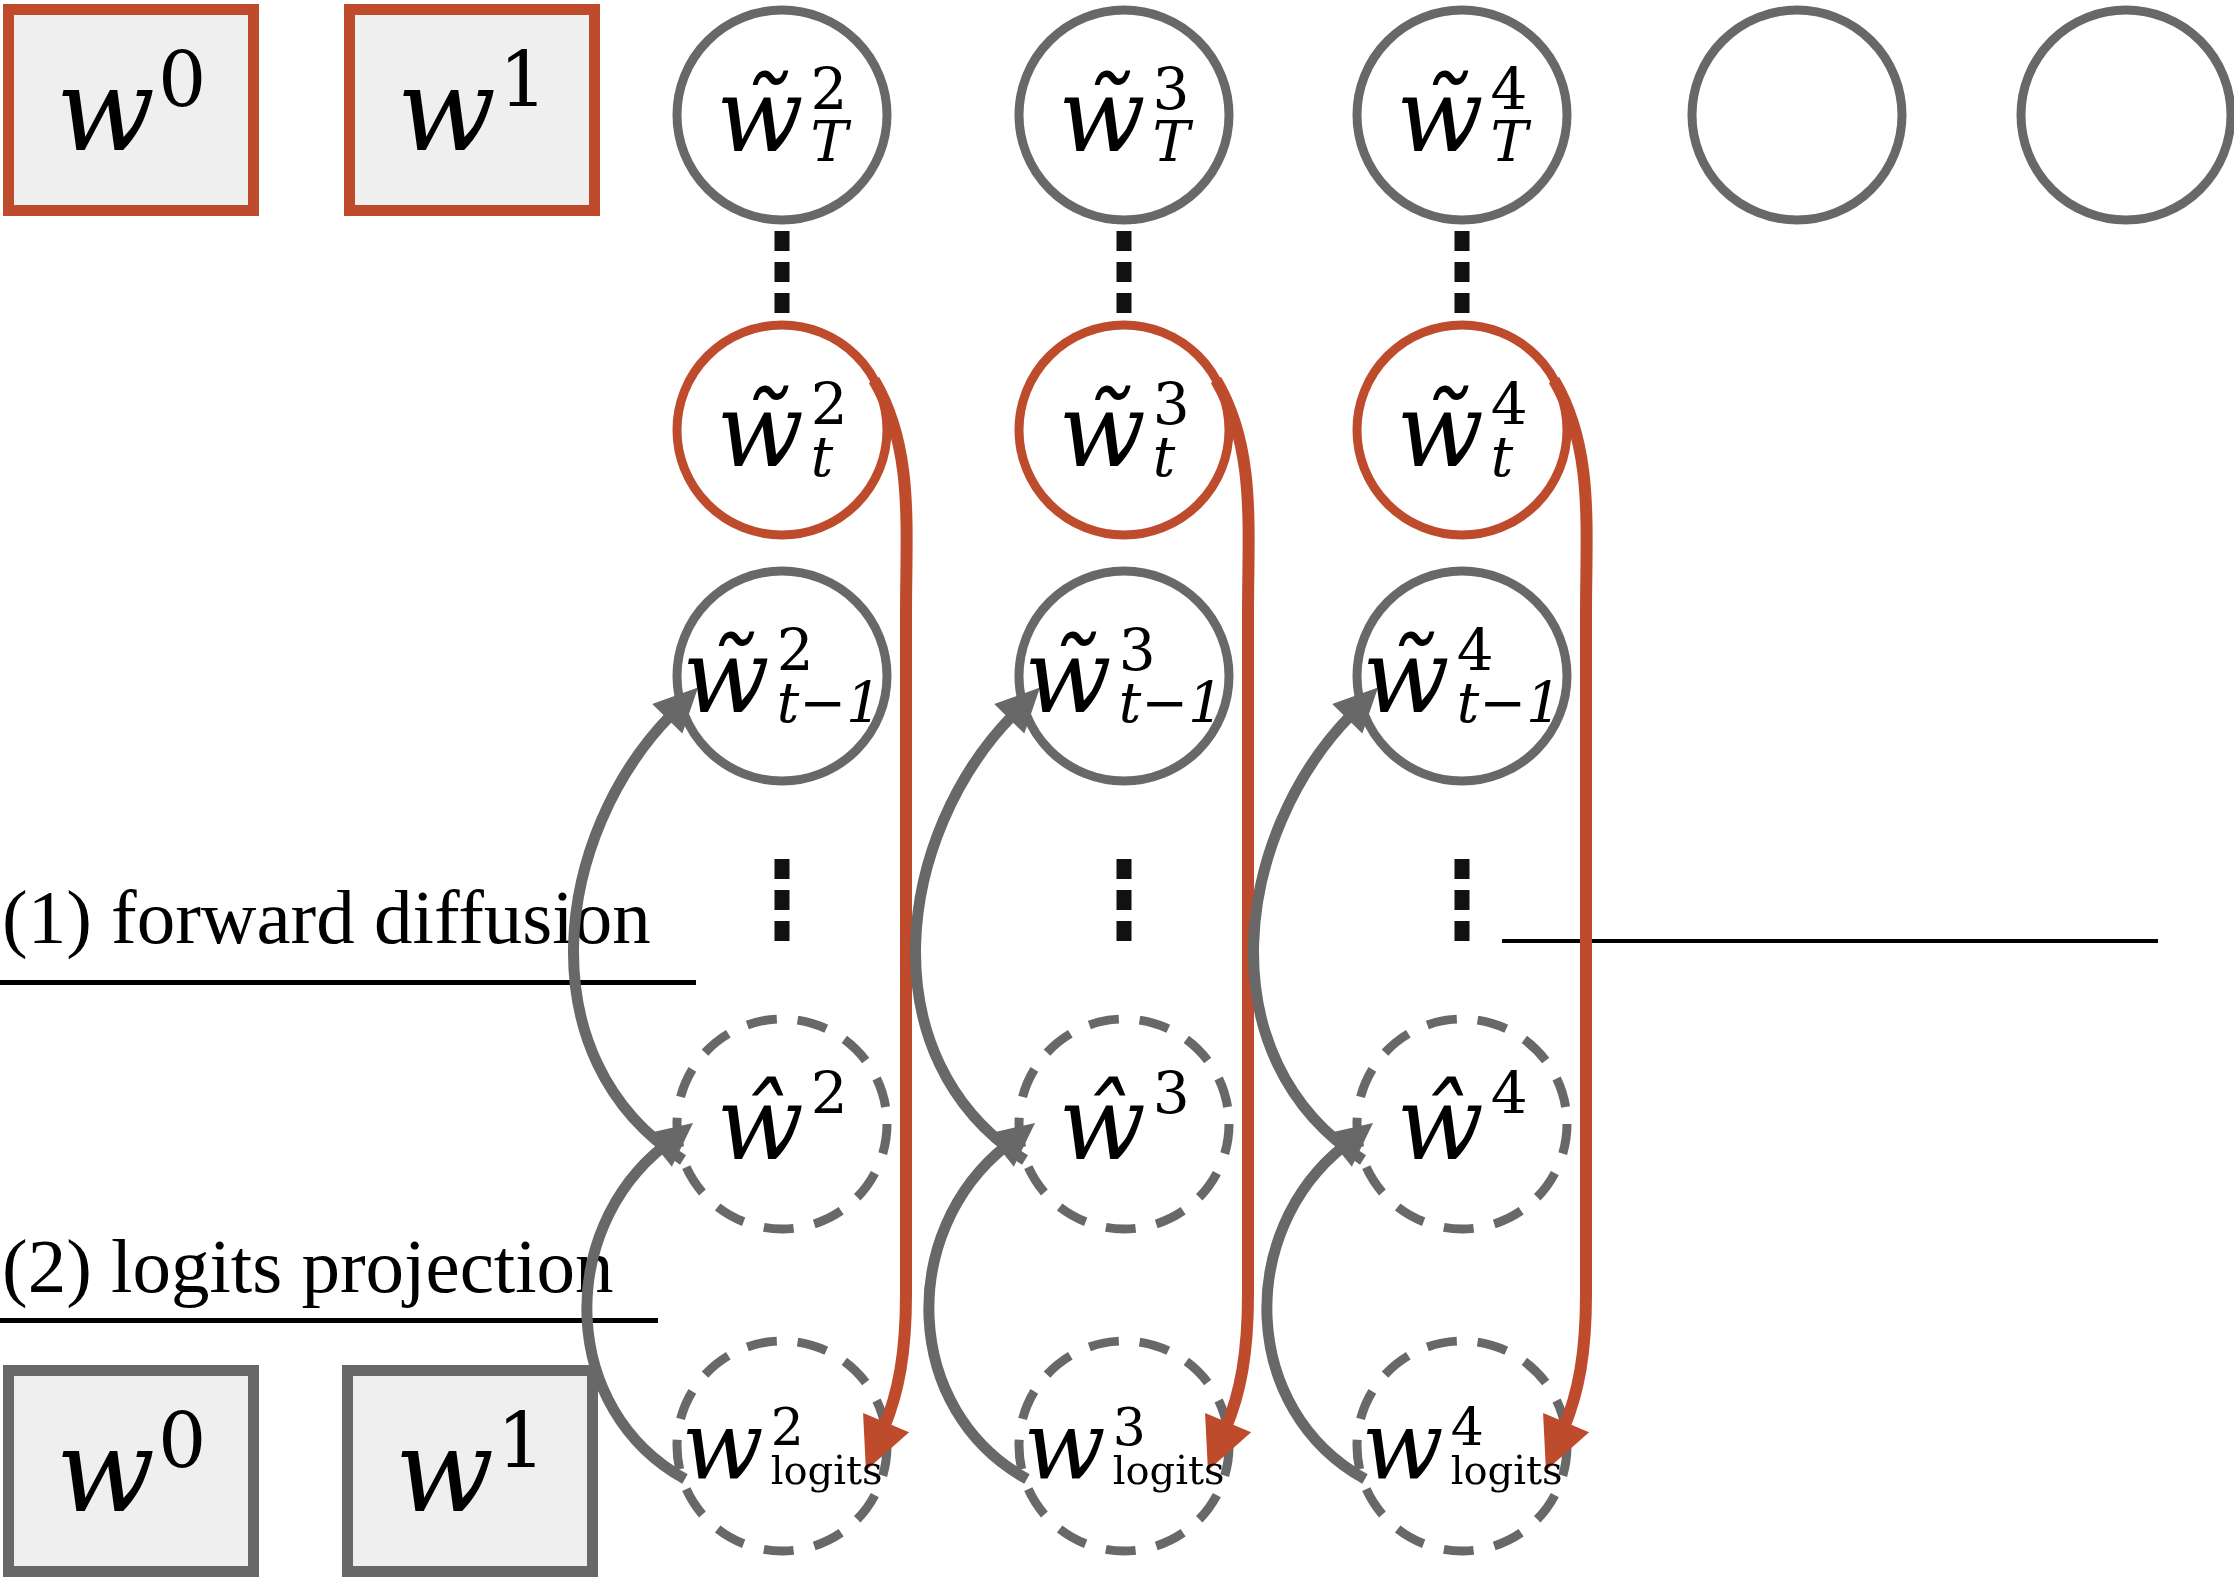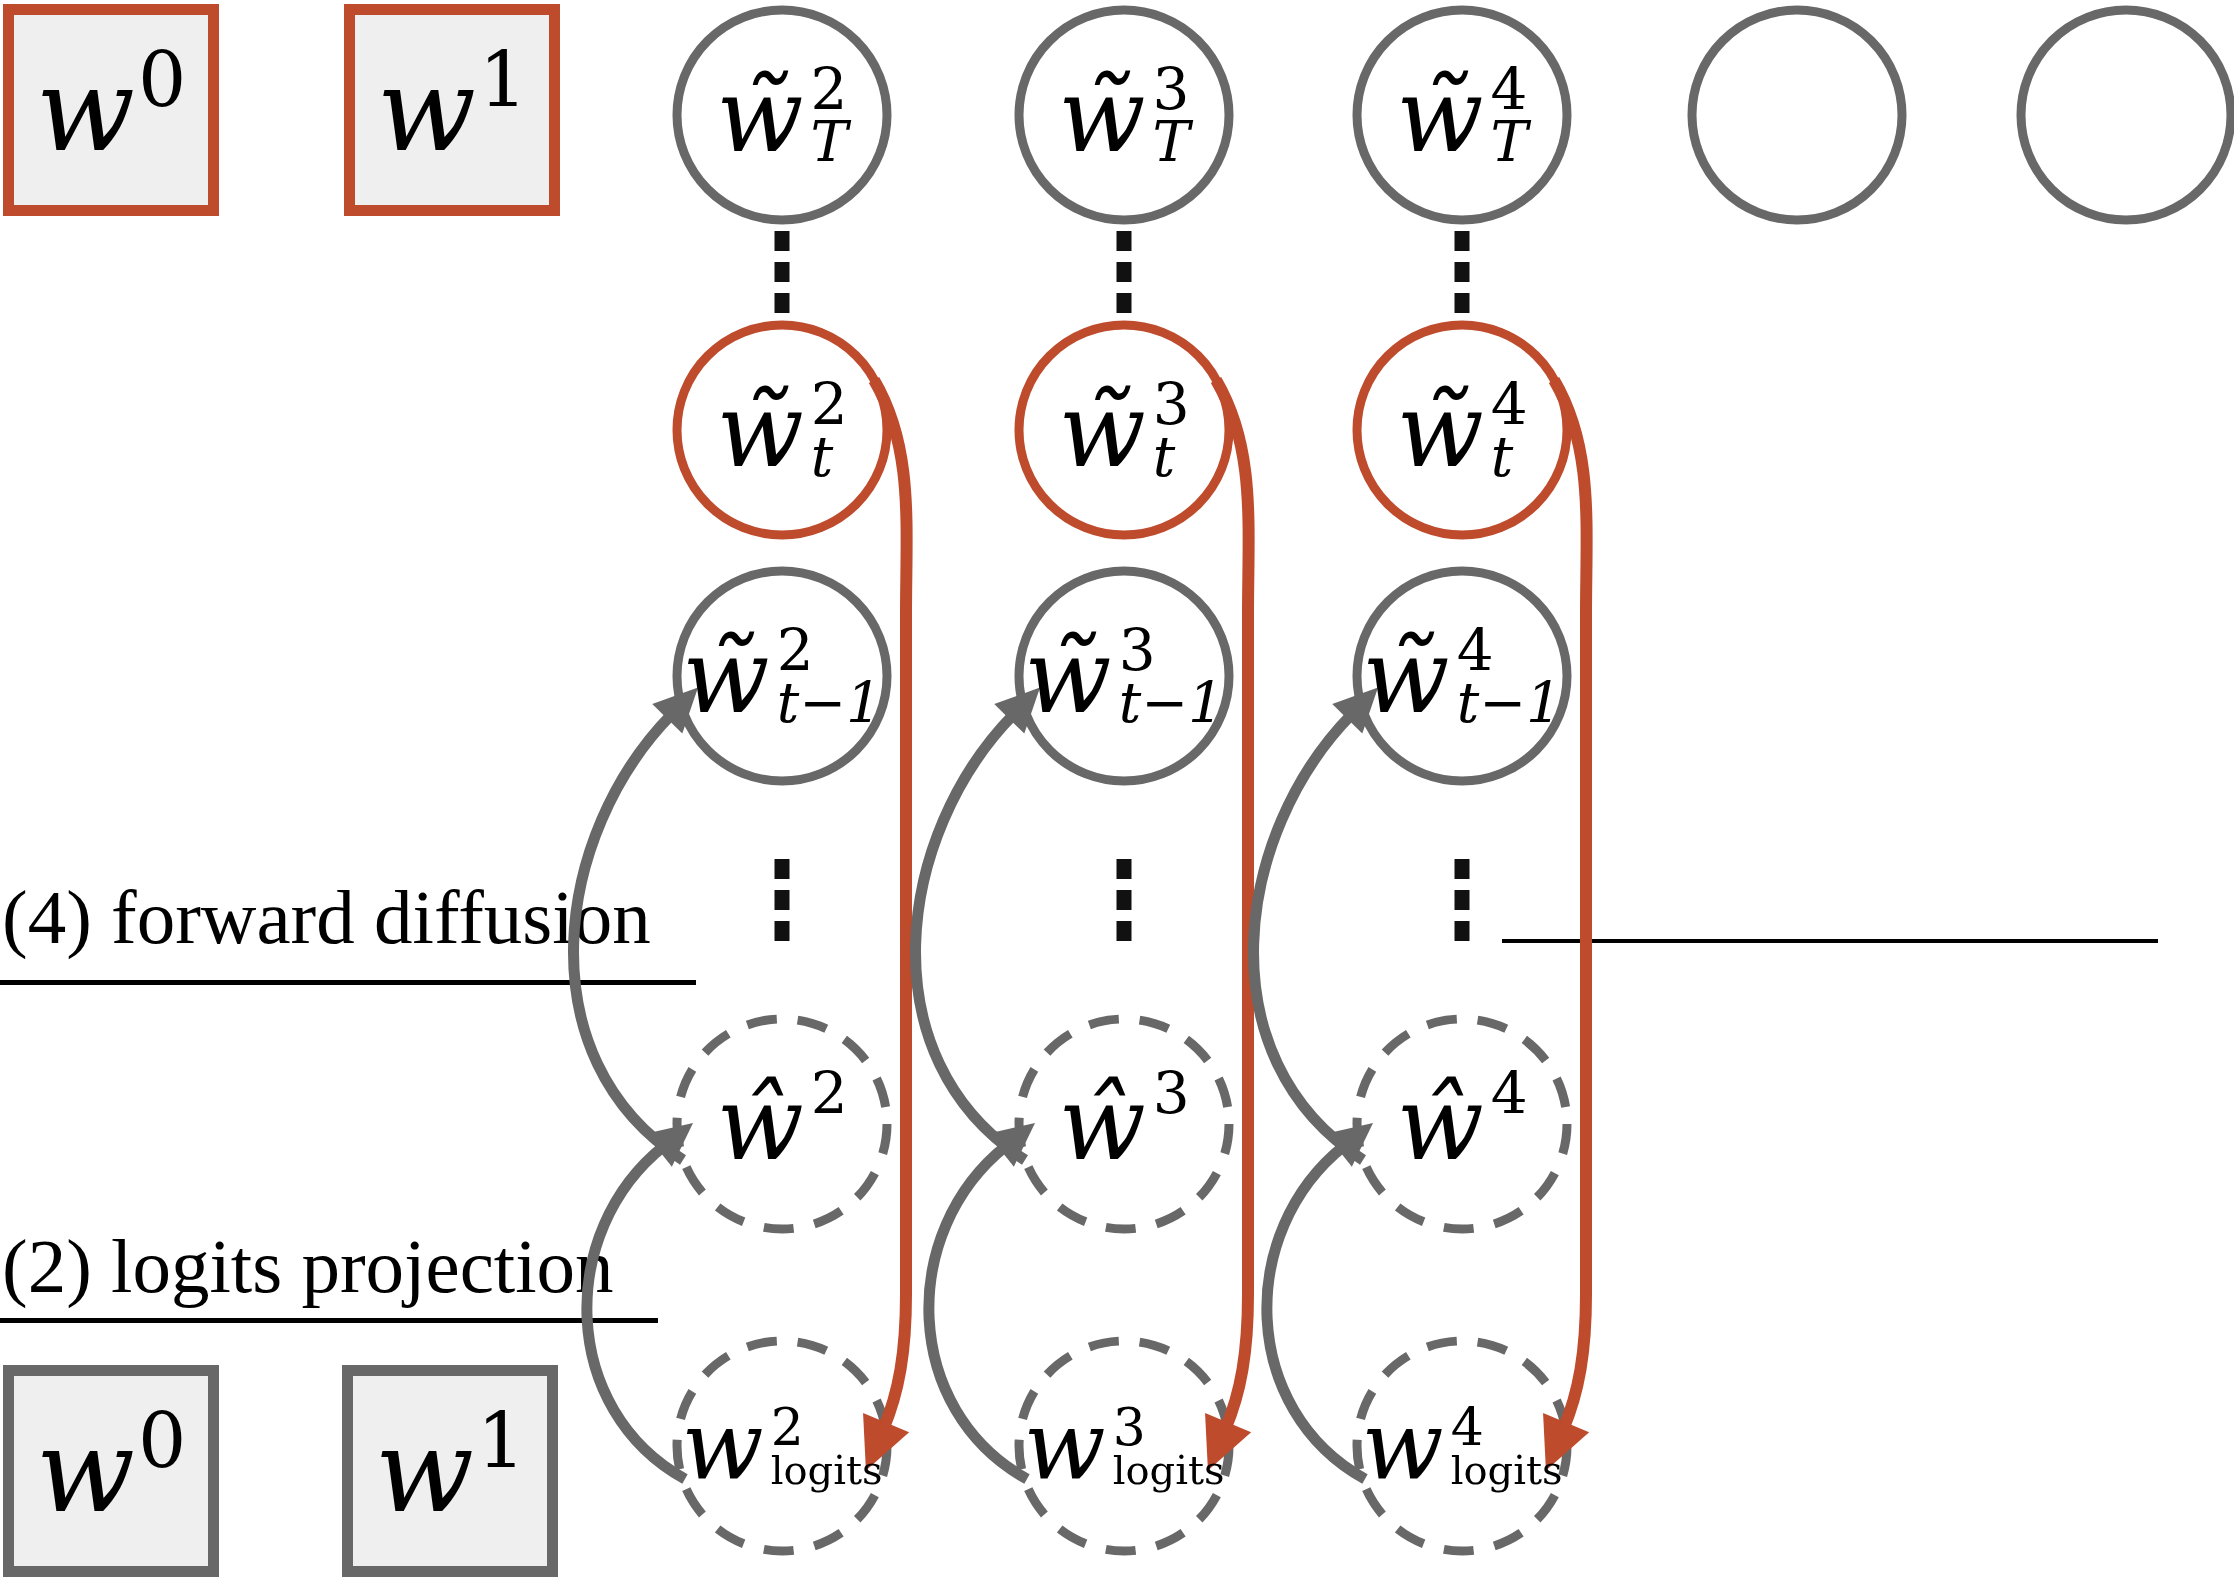--- a/index.html
+++ b/index.html
@@ -14,21 +14,21 @@
   .sec-label{position:absolute;font-size:77px;line-height:1.05;color:#000;white-space:nowrap;}
   #lbl-fd{left:2px;top:877px;}
   #lbl-lp{left:2px;top:1226px;}
   #lbl-mi{left:1496px;top:834px;}
   .underline{position:absolute;background:#000;}
   #ul-fd{left:0;top:980px;width:696px;height:5px;}
   #ul-lp{left:0;top:1318px;width:658px;height:5px;}
   #ul-mi{left:1502px;top:939px;width:656px;height:4px;}
 
   
-  .square{position:absolute;box-sizing:border-box;width:216px;height:212px;
+  .square{position:absolute;box-sizing:border-box;width:256px;height:212px;
           display:flex;align-items:center;justify-content:center;}
   .square.red{border:11px solid #bf4b2d;}
   .square.gray{border:11px solid #686868;}
   .sq-top-0{left:3px;top:4px;}
   .sq-top-1{left:344px;top:4px;}
   .sq-bot-0{left:3px;top:1365px;}
   .sq-bot-1{left:342px;top:1365px;}
   .sq-label{font-family:"DejaVu Serif","Liberation Serif",serif;font-style:italic;
             font-size:116px;line-height:1;color:#000;}
   .sq-sup{font-style:normal;font-size:76px;position:relative;top:-44px;margin-left:3px;}
@@ -52,21 +52,21 @@
   .dot{width:15px;height:20px;background:#111;}
 </style>
 </head>
 <body>
 
 <div id="figure">
 
   <div id="labels-layer">
     <div class="underline" id="ul-mi"></div>
 
-    <div class="sec-label" id="lbl-fd">(4) forward diffusion</div>
+    <div class="sec-label" id="lbl-fd">(1) forward diffusion</div>
     <div class="underline" id="ul-fd"></div>
 
     <div class="sec-label" id="lbl-lp">(2) logits projection</div>
     <div class="underline" id="ul-lp"></div>
 
     <div class="square red sq-top-0" style="background: rgb(239, 239, 239);">
       <span class="sq-label"><span class="sq-base">w</span><span class="sq-sup">0</span></span>
     </div>
     <div class="square red sq-top-1" style="background: rgb(239, 239, 239);">
       <span class="sq-label"><span class="sq-base">w</span><span class="sq-sup">1</span></span>

